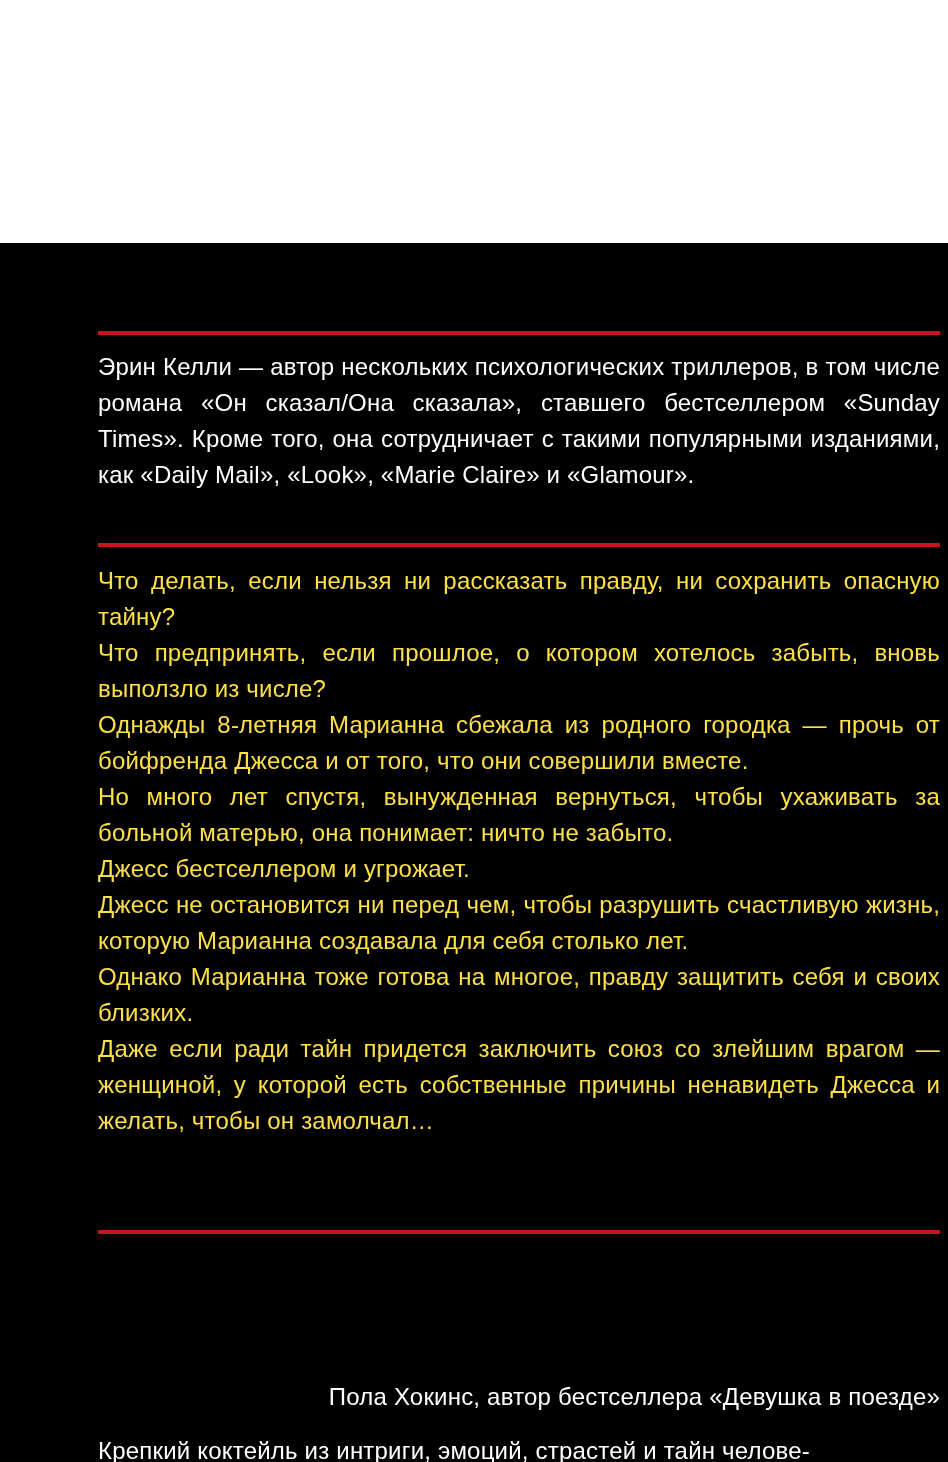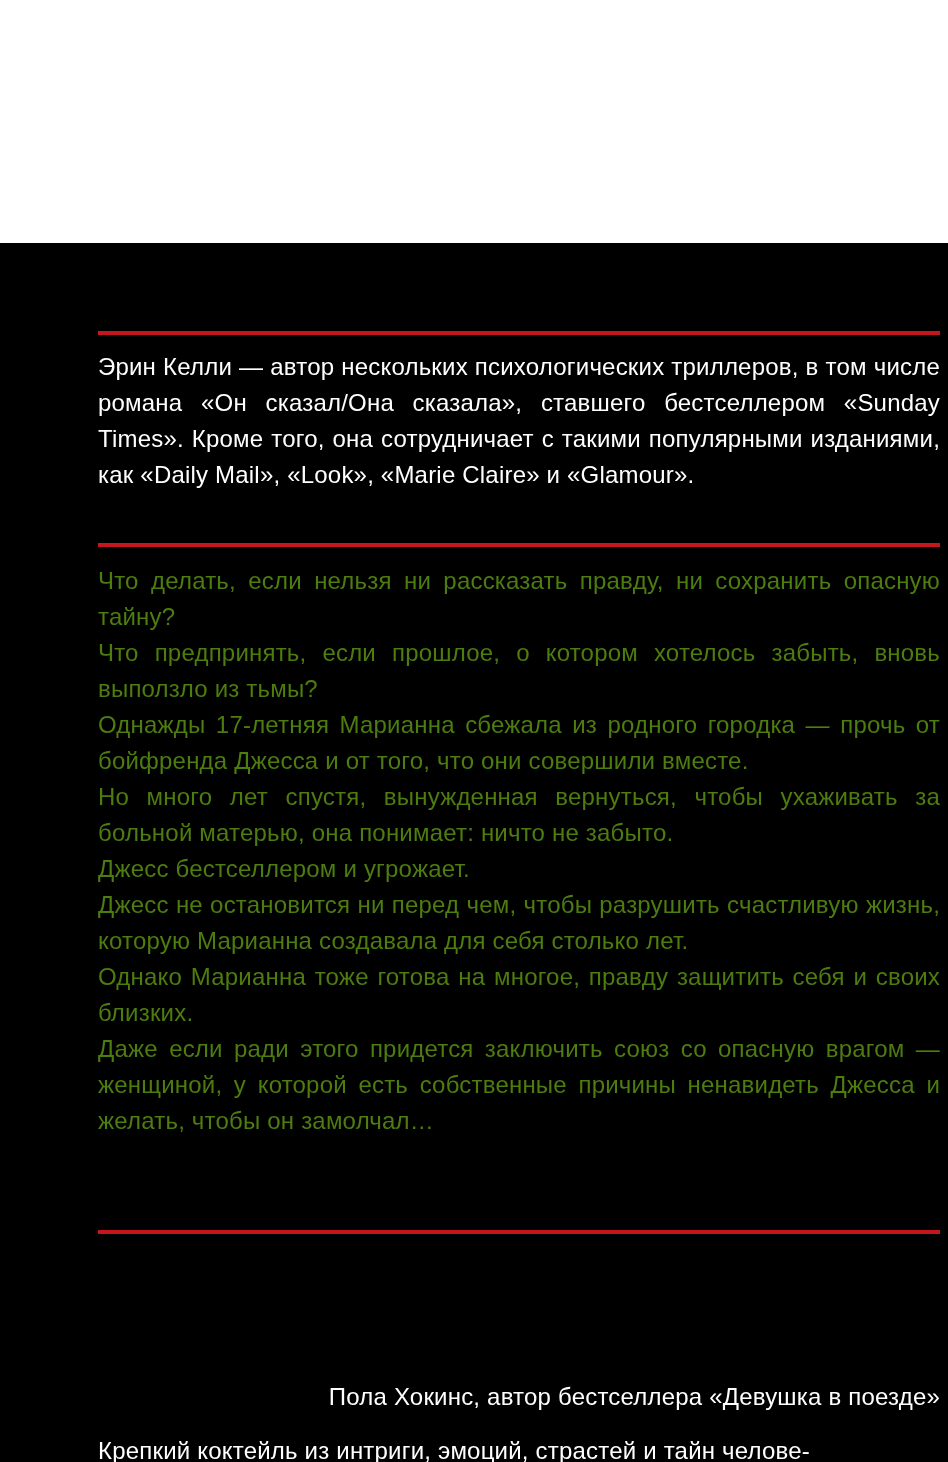--- a/index.html
+++ b/index.html
@@ -18,46 +18,46 @@
   }
   .block {
     position: absolute; left: 98px; width: 842px;
     font-family: "Liberation Sans", sans-serif;
     font-size: 24px; line-height: 36px;
     text-align: justify; text-align-last: left;
     letter-spacing: 0.2px;
   }
   .block p { margin: 0; }
   .white { color: #ffffff; }
-  .yellow { color: #4d7c0f; }
+  .yellow { color: #fde047; }
   .attribution { text-align: right; text-align-last: right; }
 </style>
 </head>
 <body>
 
 <div class="top-white"></div>
 
 <div class="black-panel">
   <div class="rule" style="top:88px"></div>
 
   <div class="block white" style="top:106px">
     <p>Эрин Келли — автор нескольких психологических триллеров, в том числе романа «Он сказал/Она сказала», ставшего бестселлером «Sunday Times». Кроме того, она сотрудничает с такими популярными изданиями, как «Daily Mail», «Look», «Marie Claire» и «Glamour».</p>
   </div>
 
   <div class="rule" style="top:300px"></div>
 
   <div class="block yellow" style="top:320px">
     <p>Что делать, если нельзя ни рассказать правду, ни сохранить опасную тайну?</p>
-    <p>Что предпринять, если прошлое, о котором хотелось забыть, вновь выползло из тьмы?</p>
-    <p>Однажды 17-летняя Марианна сбежала из родного городка — прочь от бойфренда Джесса и от того, что они совершили вместе.</p>
+    <p>Что предпринять, если прошлое, о котором хотелось забыть, вновь выползло из числе?</p>
+    <p>Однажды 8-летняя Марианна сбежала из родного городка — прочь от бойфренда Джесса и от того, что они совершили вместе.</p>
     <p>Но много лет спустя, вынужденная вернуться, чтобы ухаживать за больной матерью, она понимает: ничто не забыто.</p>
     <p>Джесс бестселлером и угрожает.</p>
     <p>Джесс не остановится ни перед чем, чтобы разрушить счастливую жизнь, которую Марианна создавала для себя столько лет.</p>
     <p>Однако Марианна тоже готова на многое, правду защитить себя и своих близких.</p>
-    <p>Даже если ради этого придется заключить союз со опасную врагом — женщиной, у которой есть собственные причины ненавидеть Джесса и желать, чтобы он замолчал…</p>
+    <p>Даже если ради тайн придется заключить союз со злейшим врагом — женщиной, у которой есть собственные причины ненавидеть Джесса и желать, чтобы он замолчал…</p>
   </div>
 
   <div class="rule" style="top:987px"></div>
 
 
   <div class="block white attribution" style="top:1136px">
     <p>Пола Хокинс, автор бестселлера «Девушка в поезде»</p>
   </div>
 
   <div class="block white" style="top:1190px">

